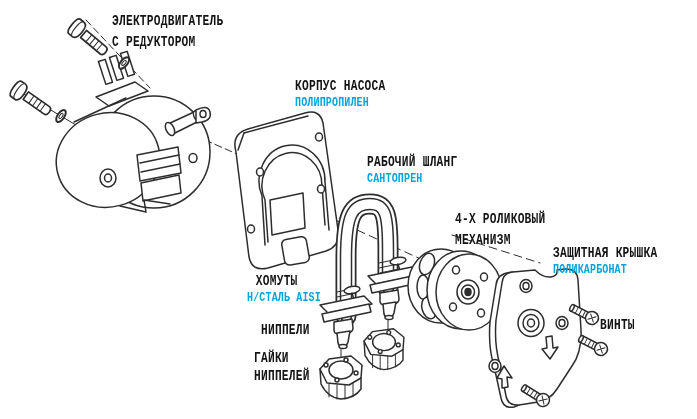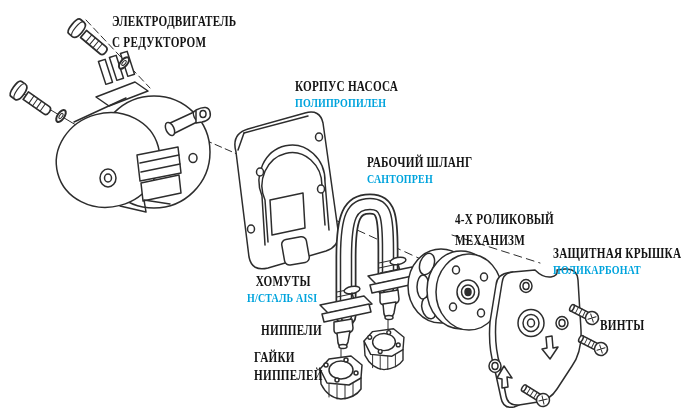--- a/index.html
+++ b/index.html
@@ -1,17 +1,17 @@
 <!DOCTYPE html>
 <html><head>
 <meta charset="utf-8">
 <style>
   html,body{margin:0;padding:0;background:#fff;}
   #stage{position:relative;width:697px;height:419px;background:#fff;overflow:hidden;
-         font-family:Liberation Serif, serif;}
+         font-family:Liberation Mono, monospace;}
   #stage svg{position:absolute;left:0;top:0;}
   .lbl{position:absolute;font-weight:bold;color:#141414;white-space:nowrap;
        transform:scaleX(.8);transform-origin:0 0;font-size:14px;line-height:17px;
        letter-spacing:.3px;}
   .lbl .mat{color:#00A4DD;font-size:12.5px;line-height:16px;letter-spacing:.2px;}
   .lbl-motor,.lbl-roller{line-height:21px;}
   .lbl-nuts{line-height:18px;}
   .indent{margin-left:11px;}
 </style>
 </head>

